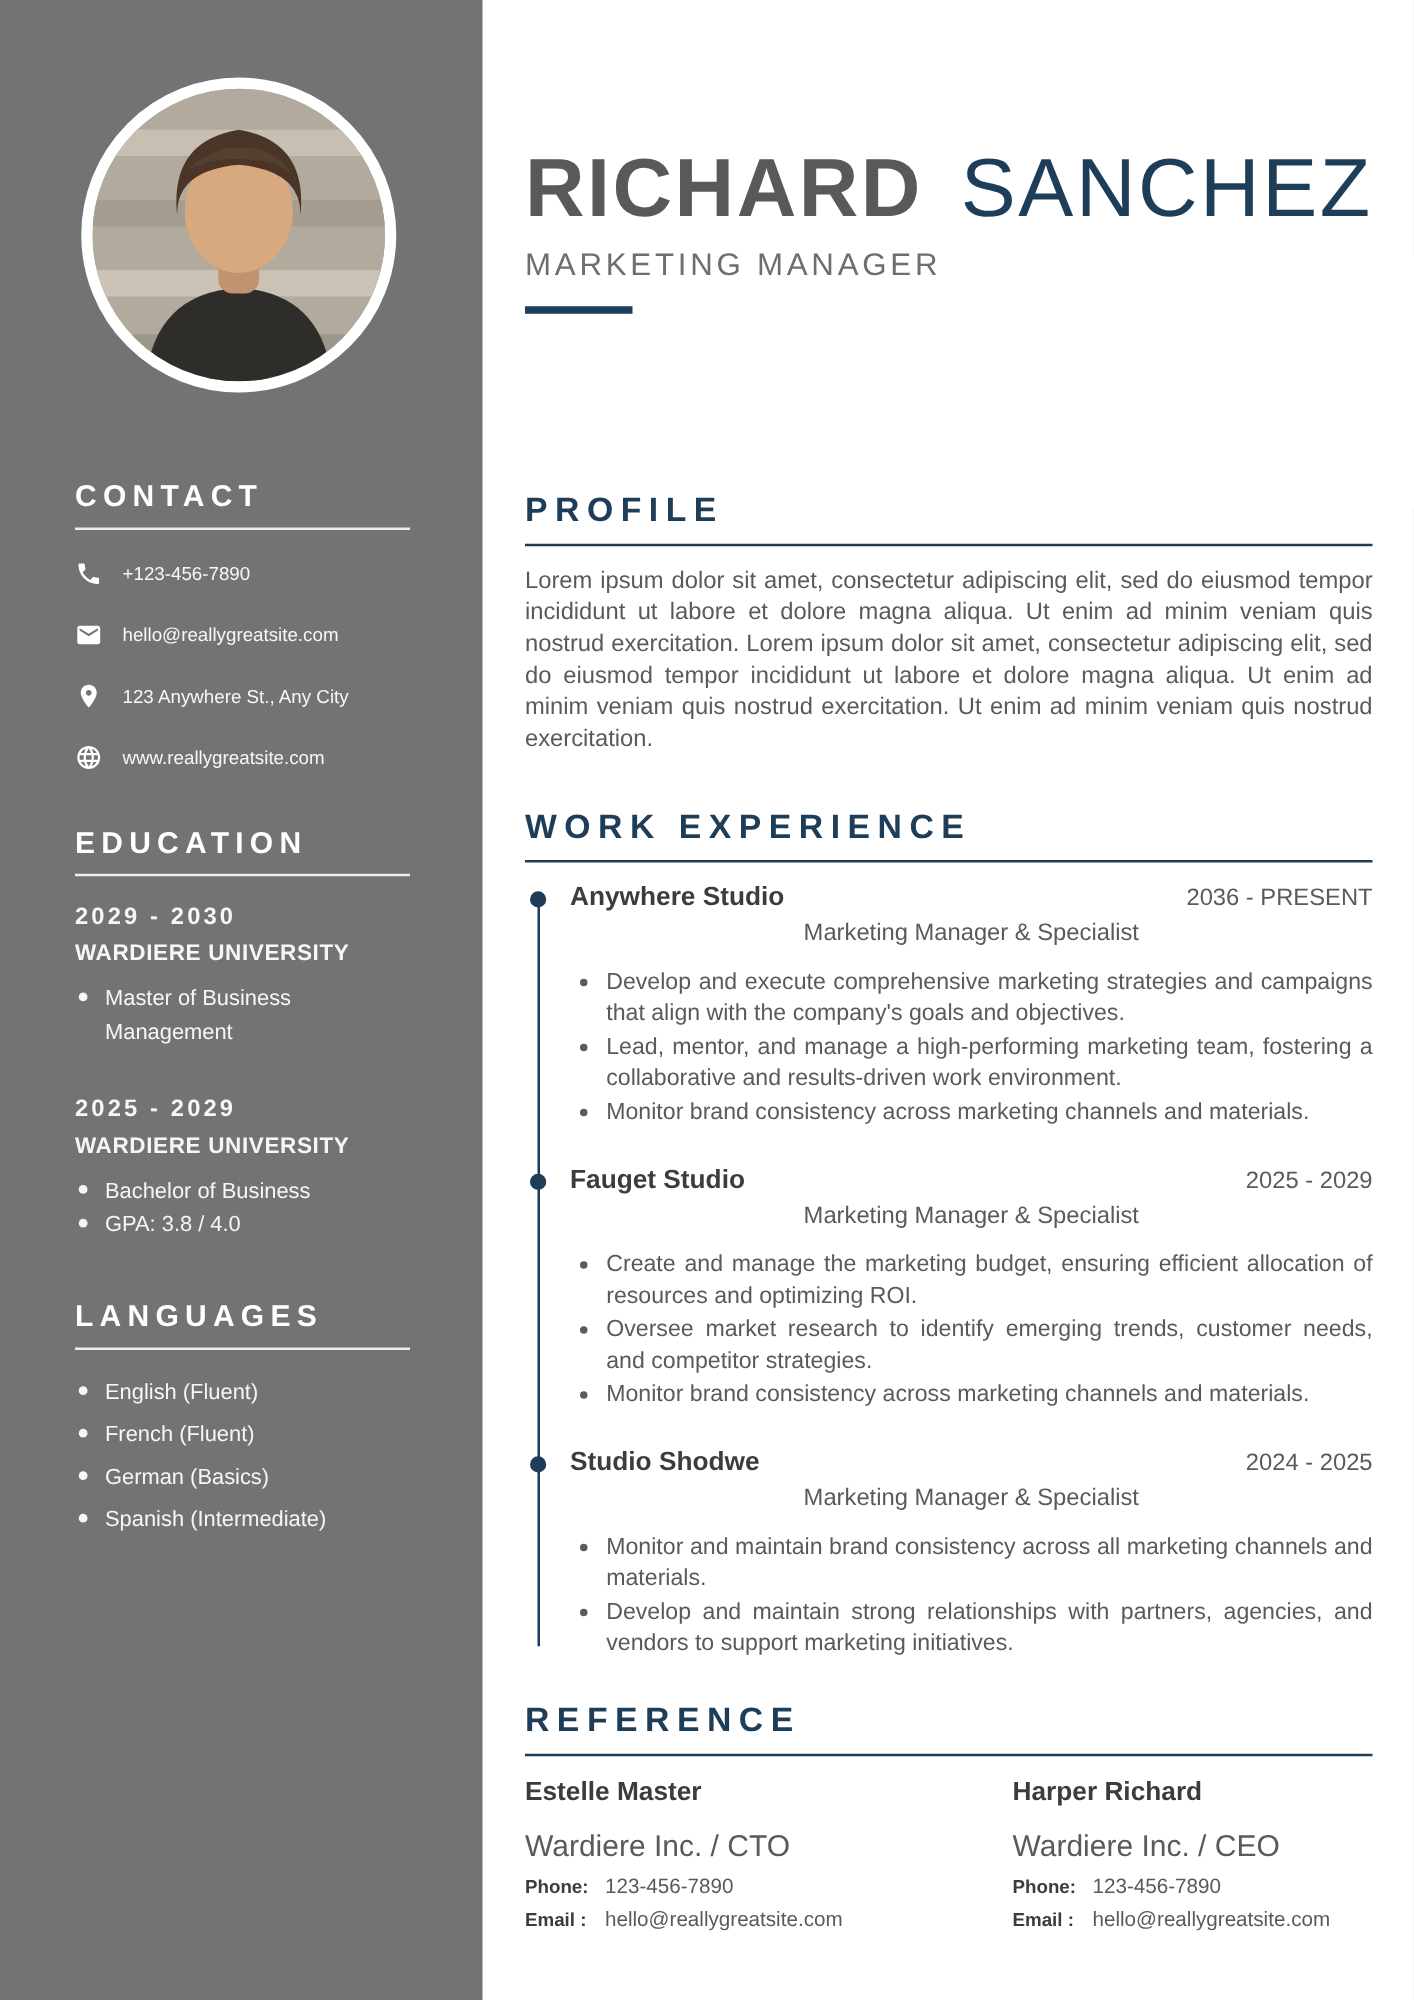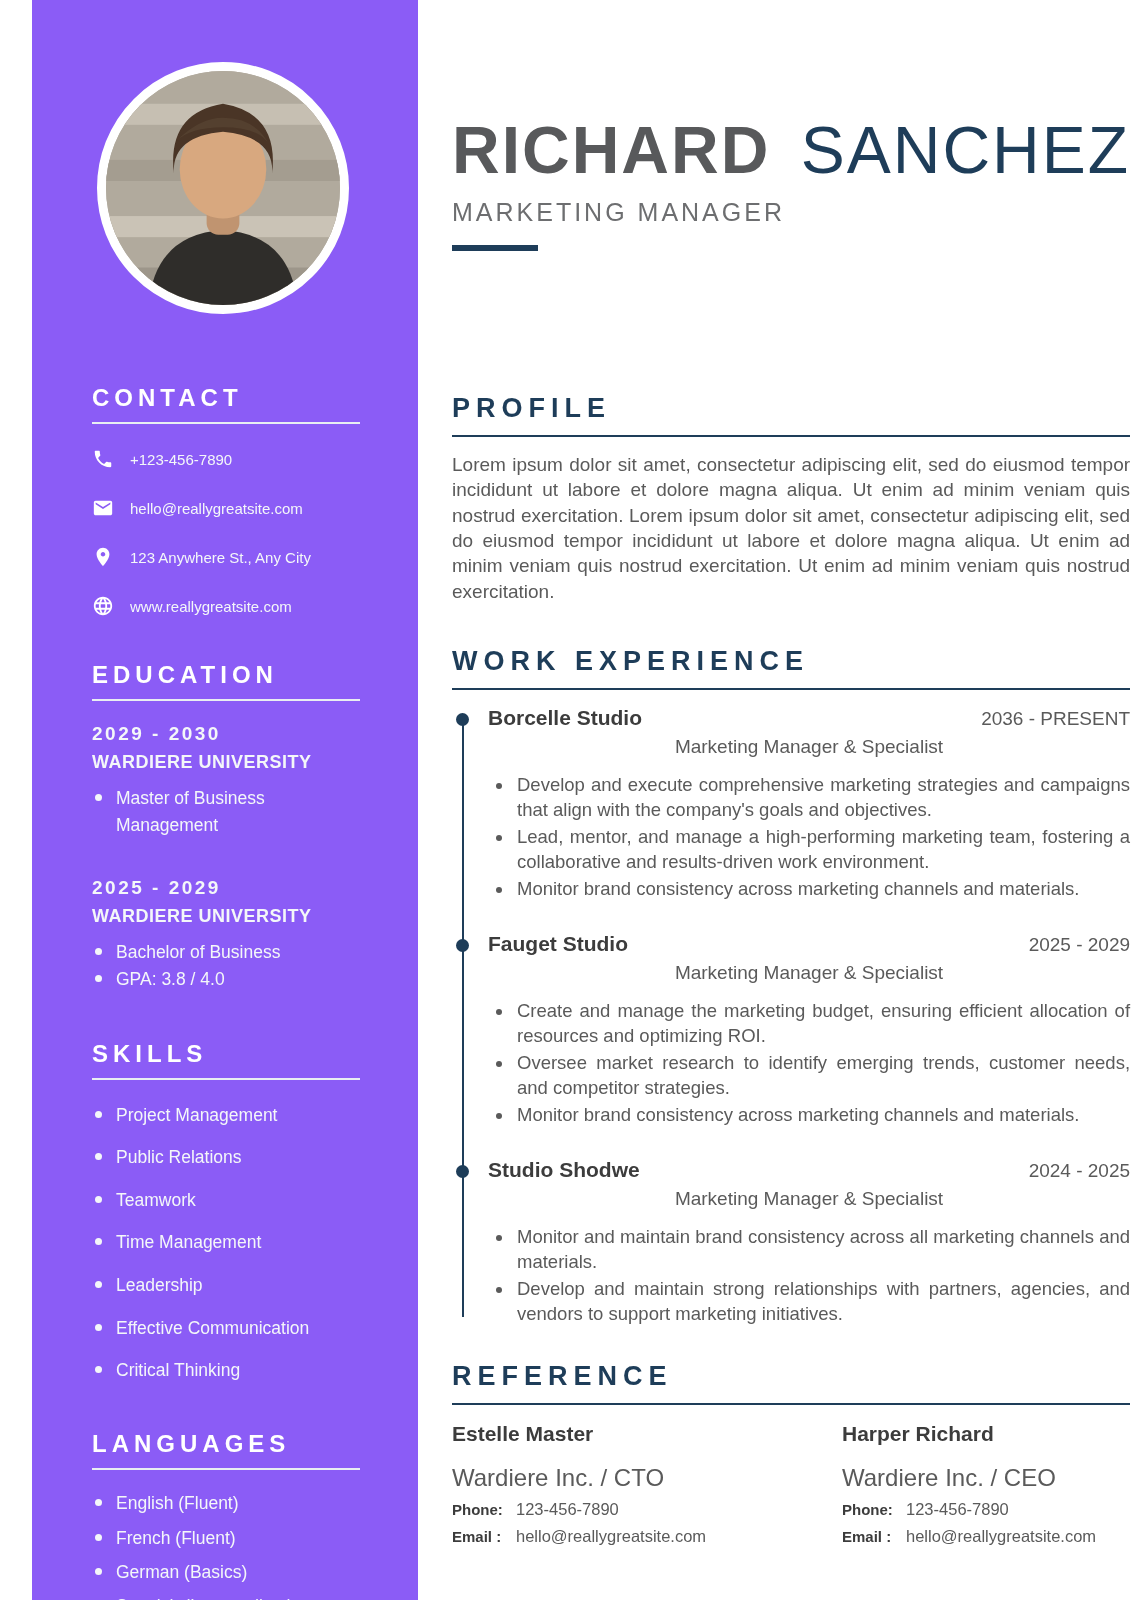--- a/index.html
+++ b/index.html
@@ -1,20 +1,20 @@
 <!DOCTYPE html>
 <html><head>
 <meta charset="utf-8">
 <style>
   * { margin:0; padding:0; box-sizing:border-box; }
   body { background:#e8e8e8; font-family:"Liberation Sans","DejaVu Sans",sans-serif; }
   .page { width:1131px; height:1600px; margin:0 auto; display:flex; background:#ffffff; overflow:hidden; }
 
   
-  .sidebar { width:386px; min-width:386px; background:#8b5cf6; color:#f4f7f9; padding:62px 58px 40px 60px;margin-left:32px; }
+  .sidebar { width:386px; min-width:386px; background:#737373; color:#f4f7f9; padding:62px 58px 40px 60px; }
   .photo-wrap { width:252px; height:252px; margin-left:5px; border-radius:50%; border:9px solid #ffffff; overflow:hidden; background:#b3aca0; }
   .photo-wrap svg { display:block; width:100%; height:100%; }
 
   .side-section { margin-top:70px; }
   .side-section.edu { margin-top:44px; }
   .side-section.skills { margin-top:46px; }
   .side-section.lang { margin-top:46px; }
   .side-title { font-size:24px; font-weight:bold; letter-spacing:5px; color:#ffffff; }
   .side-rule { border:none; border-top:2px solid #e9eef2; margin-top:10px; }
 
@@ -145,33 +145,20 @@
       <div class="edu-entry">
         <div class="edu-years">2025 - 2029</div>
         <div class="edu-school">WARDIERE UNIVERSITY</div>
         <ul class="side-ul">
           <li>Bachelor of Business</li>
           <li>GPA: 3.8 / 4.0</li>
         </ul>
       </div>
     </section>
 
-    <section class="side-section skills">
-      <div class="side-title">SKILLS</div>
-      <hr class="side-rule">
-      <ul class="side-ul skills-ul" style="margin-top:22px;">
-        <li>Project Management</li>
-        <li>Public Relations</li>
-        <li>Teamwork</li>
-        <li>Time Management</li>
-        <li>Leadership</li>
-        <li>Effective Communication</li>
-        <li>Critical Thinking</li>
-      </ul>
-    </section>
 
     <section class="side-section lang">
       <div class="side-title">LANGUAGES</div>
       <hr class="side-rule">
       <ul class="side-ul lang-ul" style="margin-top:20px;">
         <li>English (Fluent)</li>
         <li>French (Fluent)</li>
         <li>German (Basics)</li>
         <li>Spanish (Intermediate)</li>
       </ul>
@@ -197,21 +184,21 @@
 
     <section class="m-section work">
       <div class="m-title">WORK EXPERIENCE</div>
       <hr class="m-rule">
       <div class="jobs">
         <div class="timeline"></div>
 
         <article class="job">
           <span class="job-dot"></span>
           <div class="job-head">
-            <span class="job-company">Borcelle Studio</span>
+            <span class="job-company">Anywhere Studio</span>
             <span class="job-dates">2036 - PRESENT</span>
           </div>
           <div class="job-role">Marketing Manager &amp; Specialist</div>
           <ul class="job-ul">
             <li>Develop and execute comprehensive marketing strategies and campaigns that align with the company's goals and objectives.</li>
             <li>Lead, mentor, and manage a high-performing marketing team, fostering a collaborative and results-driven work environment.</li>
             <li>Monitor brand consistency across marketing channels and materials.</li>
           </ul>
         </article>
 

